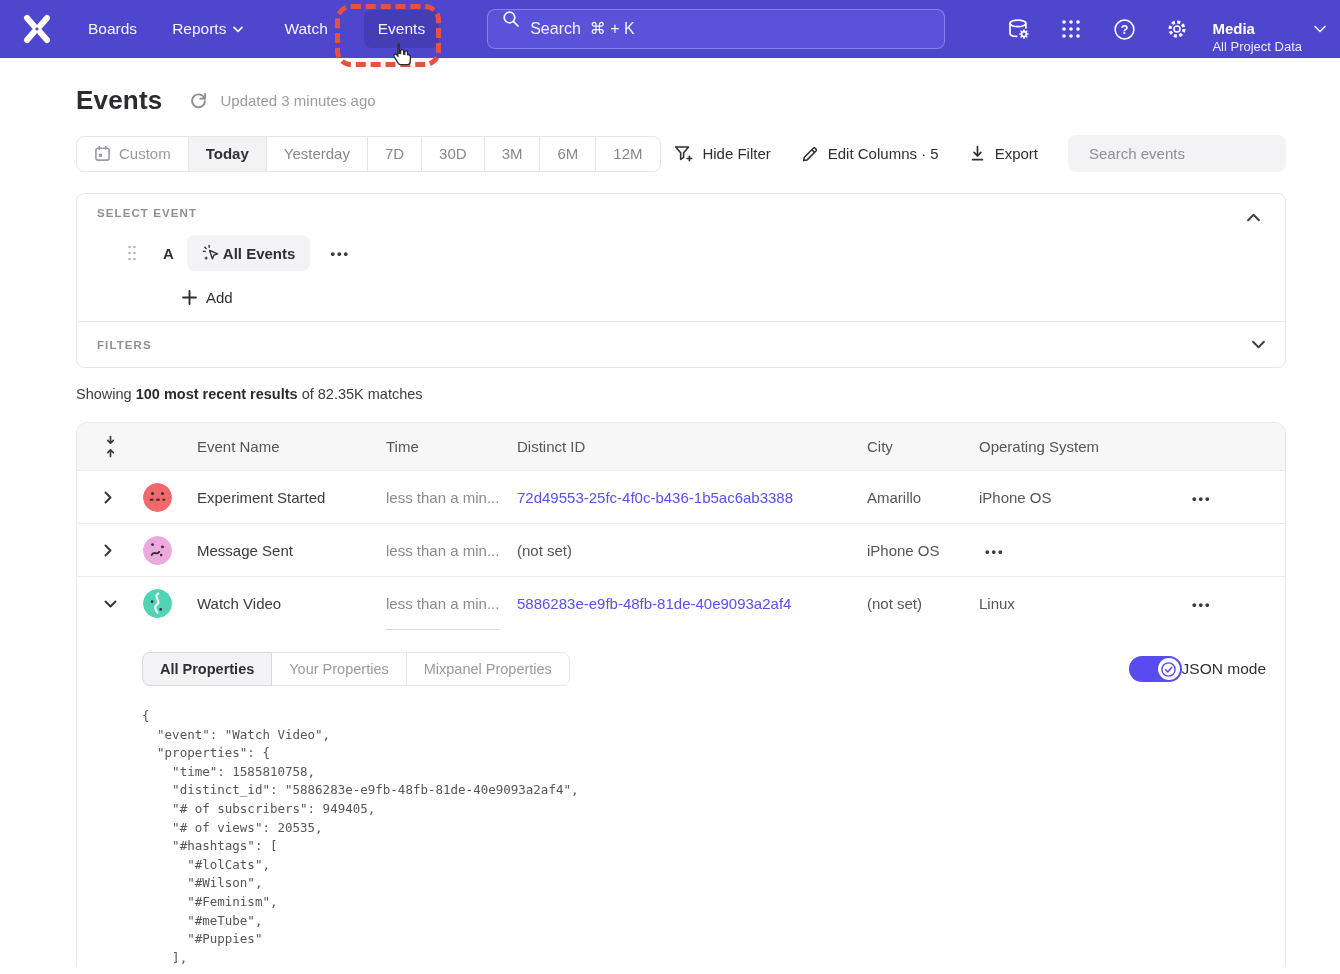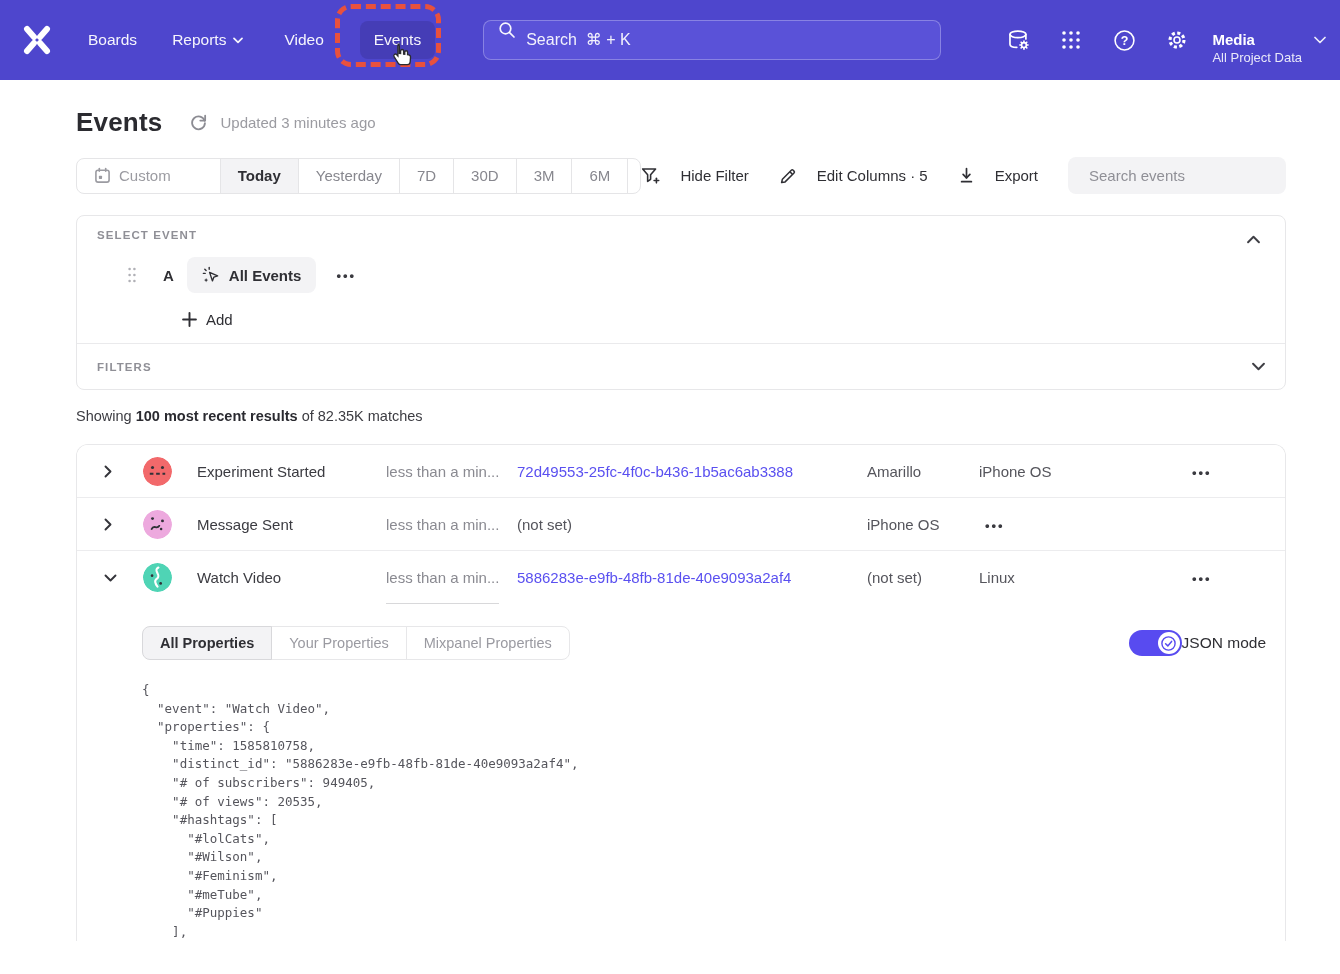--- a/index.html
+++ b/index.html
@@ -1,20 +1,20 @@
 <!DOCTYPE html>
 <html><head>
 <meta charset="utf-8">
 <style>
   * { margin:0; padding:0; box-sizing:border-box; }
   html,body { width:1340px; height:974px; overflow:hidden; background:#fff;
     font-family:"Liberation Sans", sans-serif; color:#2f2f34; }
 
   
-  .navbar { position:relative; height:80px; background:#4e46cd; display:flex; align-items:center;
+  .navbar { position:relative; height:58px; background:#4e46cd; display:flex; align-items:center;
     padding:0 14px 0 20px; z-index:1; }
   .brand { width:34px; height:34px; display:flex; align-items:center; justify-content:center; margin-right:34px; }
   .nav-link { color:rgba(255,255,255,.95); font-size:15.5px; font-weight:500; cursor:pointer;
     display:flex; align-items:center; gap:7px; }
   .nl-boards { margin-right:35px; }
   .nl-reports { margin-right:41px; }
   .nl-users { margin-right:36px; }
   .events-pill { background:#453db6; padding:10px 14px; border-radius:8px; }
   .nav-search { margin-left:48px; width:458px; height:40px; background:#5a52d8;
     border:1px solid rgba(255,255,255,.28); border-radius:8px; display:flex; 
@@ -39,39 +39,39 @@
   .title-row { margin-top:26px; display:flex; align-items:center; height:33px; }
   .page-title { font-size:26px; font-weight:700; color:#2b2b30; letter-spacing:.2px; }
   .refresh-btn { margin-left:27px; width:20px; height:20px; cursor:pointer; display:flex; align-items:center; }
   .updated-text { margin-left:11px; color:#9b9ba1; font-size:15px; }
 
   .toolbar-row { margin-top:18px; display:flex; align-items:center; height:37px; }
   .seg-control { display:flex; height:36px; border:1px solid #e5e5e7; border-radius:8px; overflow:hidden; background:#fff; }
   .seg { display:flex; align-items:center; gap:8px; padding:2px 17px; font-size:15px; color:#87878e;
     border-left:1px solid #e5e5e7; cursor:pointer; white-space:nowrap; }
   .seg:first-child { border-left:none; color:#9b9ba1; }
-  .seg.active { background:#f3f3f5; color:#2f2f34; font-weight:700;margin-left:32px; }
+  .seg.active { background:#f3f3f5; color:#2f2f34; font-weight:700; }
   .toolbar-right { margin-left:auto; display:flex; align-items:center; gap:30px; }
-  .tool-btn { display:flex; align-items:center; gap:20px; font-size:15px; font-weight:500; color:#2f2f34; cursor:pointer; white-space:nowrap; }
+  .tool-btn { display:flex; align-items:center; gap:9px; font-size:15px; font-weight:500; color:#2f2f34; cursor:pointer; white-space:nowrap; }
   .search-events { width:218px; height:37px; background:#f3f3f5; border-radius:8px; display:flex;
     align-items:center; padding:0 12px; gap:9px; }
   .search-events input { flex:1; border:none; outline:none; background:transparent; font-size:15px;
     color:#3c3c42; font-family:"Liberation Sans",sans-serif; }
   .search-events input::placeholder { color:#8f8f96; }
 
   
   .query-card { margin-top:21px; border:1px solid #e7e7e9; border-radius:8px; background:#fff; }
   .section-select { position:relative; padding:13px 20px 14px; }
   .section-label { font-size:11.5px; font-weight:700; letter-spacing:1.1px; color:#8f8f96; }
   .collapse-btn { position:absolute; right:20px; top:14px; width:18px; height:14px; cursor:pointer; }
   .event-row { margin-top:16px; display:flex; align-items:center; height:36px; padding-left:30px; }
   .drag-handle { width:10px; cursor:grab; display:flex; }
   .row-letter { margin-left:26px; font-size:15px; font-weight:700; color:#2f2f34; }
   .event-chip { margin-left:13px; height:36px; background:#f3f3f5; border-radius:8px; display:flex;
-    align-items:center; gap:9px; padding:0 15px; font-size:15px; font-weight:700; color:#2f2f34; cursor:pointer;text-align:center; }
+    align-items:center; gap:3px; padding:0 15px; font-size:15px; font-weight:700; color:#2f2f34; cursor:pointer;text-align:center; }
   .more-dots { margin-left:20px; font-size:13px; font-weight:700; letter-spacing:2px; color:#3a3a40; cursor:pointer; }
   .add-row { margin-top:16px; margin-left:85px; display:flex; align-items:center; gap:9px; height:20px;
     font-size:15px; font-weight:500; color:#2f2f34; cursor:pointer; width:max-content; }
   .section-filters { border-top:1px solid #eaeaec; height:46px; display:flex; align-items:center;
     justify-content:space-between; padding:0 20px; }
 
   
   .results-line { margin-top:18px; height:20px; font-size:14.5px; color:#3c3c42; }
   .results-line b { font-weight:700; color:#2a2a30; }
 
@@ -127,21 +127,21 @@
   <div class="nav-link nl-boards">
     <span>Boards</span>
   </div>
   <div class="nav-link nl-reports">
     <span>Reports</span>
     <svg width="10" height="7" viewBox="0 0 10 7">
       <polyline points="1,1.4 5,5.4 9,1.4" fill="none" stroke="rgba(255,255,255,.95)" stroke-width="1.7" stroke-linecap="round" stroke-linejoin="round"></polyline>
     </svg>
   </div>
   <div class="nav-link nl-users">
-    <span>Video</span>
+    <span>Watch</span>
   </div>
   <div class="nav-link events-pill">
     <span>Events</span>
   </div>
 
   <div class="nav-search">
     <svg width="18" height="18" viewBox="0 0 18 18">
       <circle cx="7.5" cy="7.5" r="5.3" fill="none" stroke="rgba(255,255,255,.95)" stroke-width="1.7"></circle>
       <line x1="11.6" y1="11.6" x2="16" y2="16" stroke="rgba(255,255,255,.95)" stroke-width="1.7" stroke-linecap="round"></line>
     </svg>
@@ -339,20 +339,39 @@
       <div class="section-label">FILTERS</div>
       <svg width="13" height="9" viewBox="0 0 12 8">
         <polyline points="1,1.5 6,6.5 11,1.5" fill="none" stroke="#3f3f45" stroke-width="1.8" stroke-linecap="round" stroke-linejoin="round"></polyline>
       </svg>
     </div>
   </div>
 
   <div class="results-line"><span>Showing </span><b>100 most recent results</b><span> of 82.35K matches</span></div>
 
   <div class="events-table">
+    <div class="tgrid thead">
+      <div class="cell-expander">
+        <svg width="13" height="23" viewBox="0 0 12 22">
+          <g fill="none" stroke="#3a3a40" stroke-width="1.6" stroke-linecap="round" stroke-linejoin="round">
+            <line x1="6" y1="1.5" x2="6" y2="7.5"></line>
+              <polyline points="3.4,5.1 6,7.7 8.6,5.1"></polyline>
+            <line x1="6" y1="20.5" x2="6" y2="14.5"></line>
+              <polyline points="3.4,16.9 6,14.3 8.6,16.9"></polyline>
+          </g>
+        </svg>
+      </div>
+      <div class="cell-avatar"></div>
+      <div class="cell-event">Event Name</div>
+      <div class="cell-time">Time</div>
+      <div class="cell-id" style="color:#55555c">Distinct ID</div>
+      <div class="cell-city">City</div>
+      <div class="cell-os">Operating System</div>
+      <div class="cell-actions"></div>
+    </div>
 
     <div class="tgrid trow">
       <div class="cell-expander">
         <svg width="8" height="13" viewBox="0 0 8 12">
             <polyline points="1.5,1 6.5,6 1.5,11" fill="none" stroke="#34343a" stroke-width="1.9" stroke-linecap="round" stroke-linejoin="round"></polyline>
           </svg>
       </div>
       <div class="cell-avatar">
         <svg class="avatar" viewBox="0 0 32 32">
           <circle cx="16" cy="16" r="16" fill="#f2696b"></circle>

